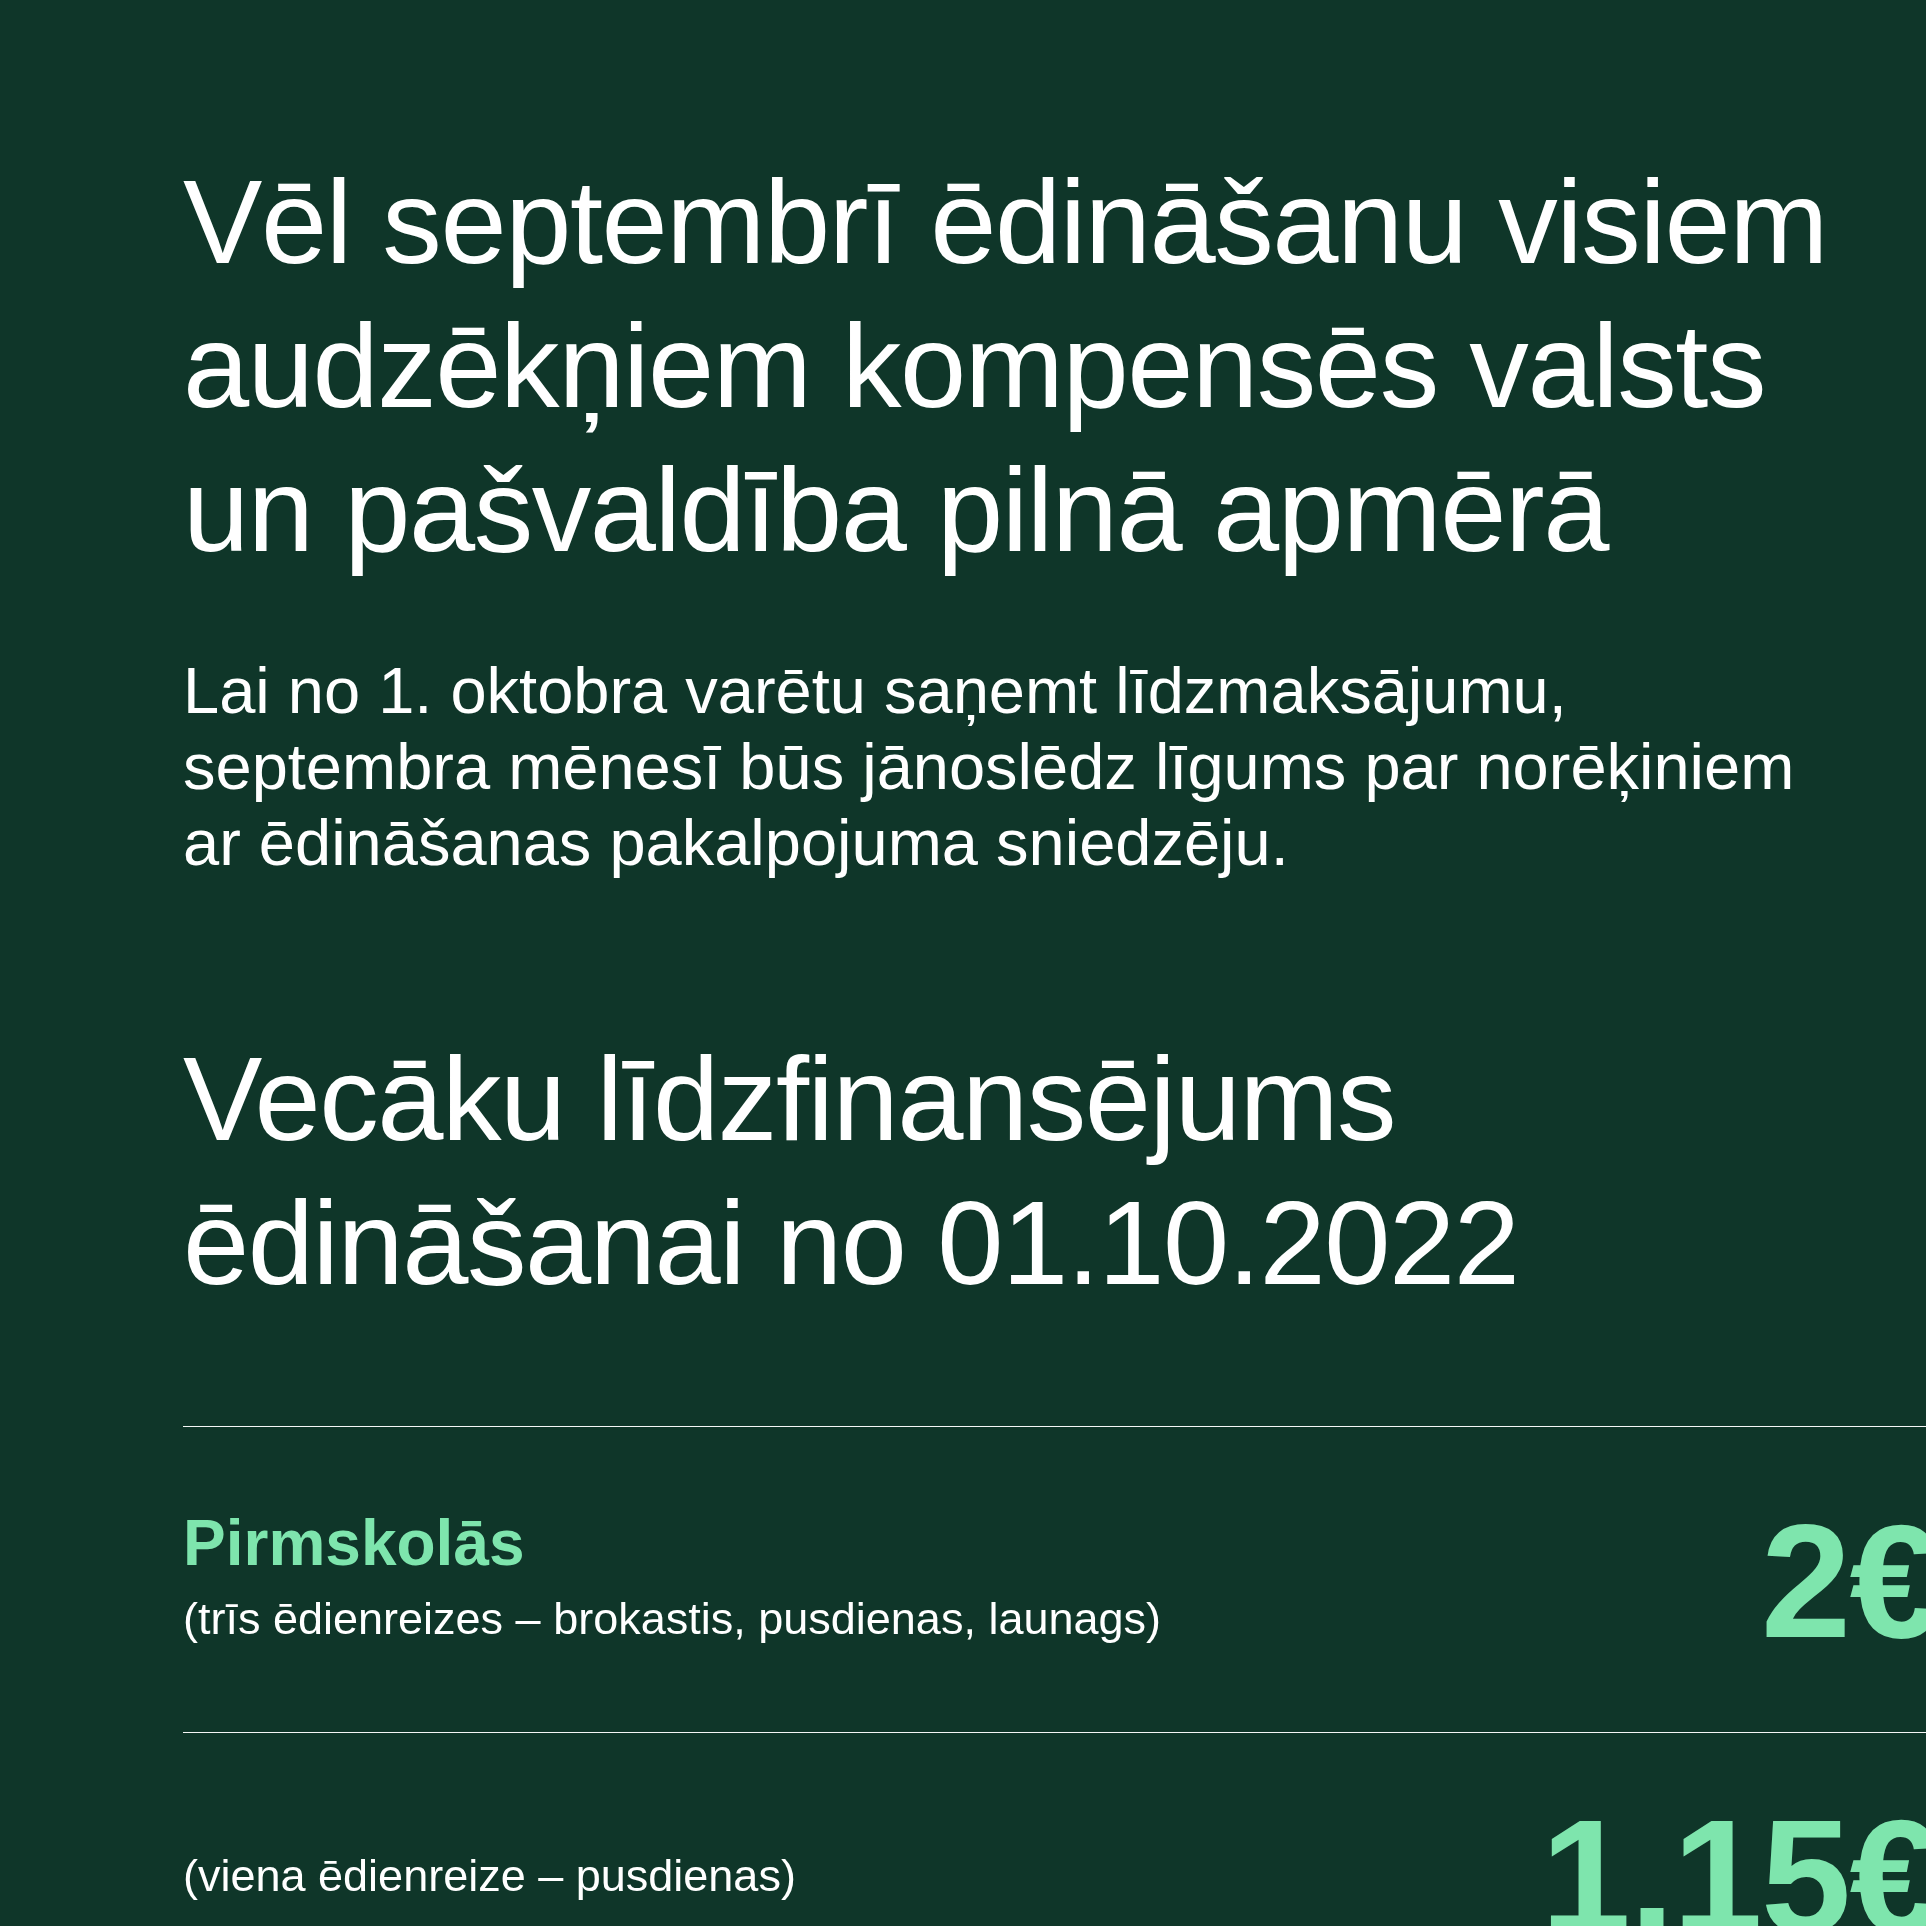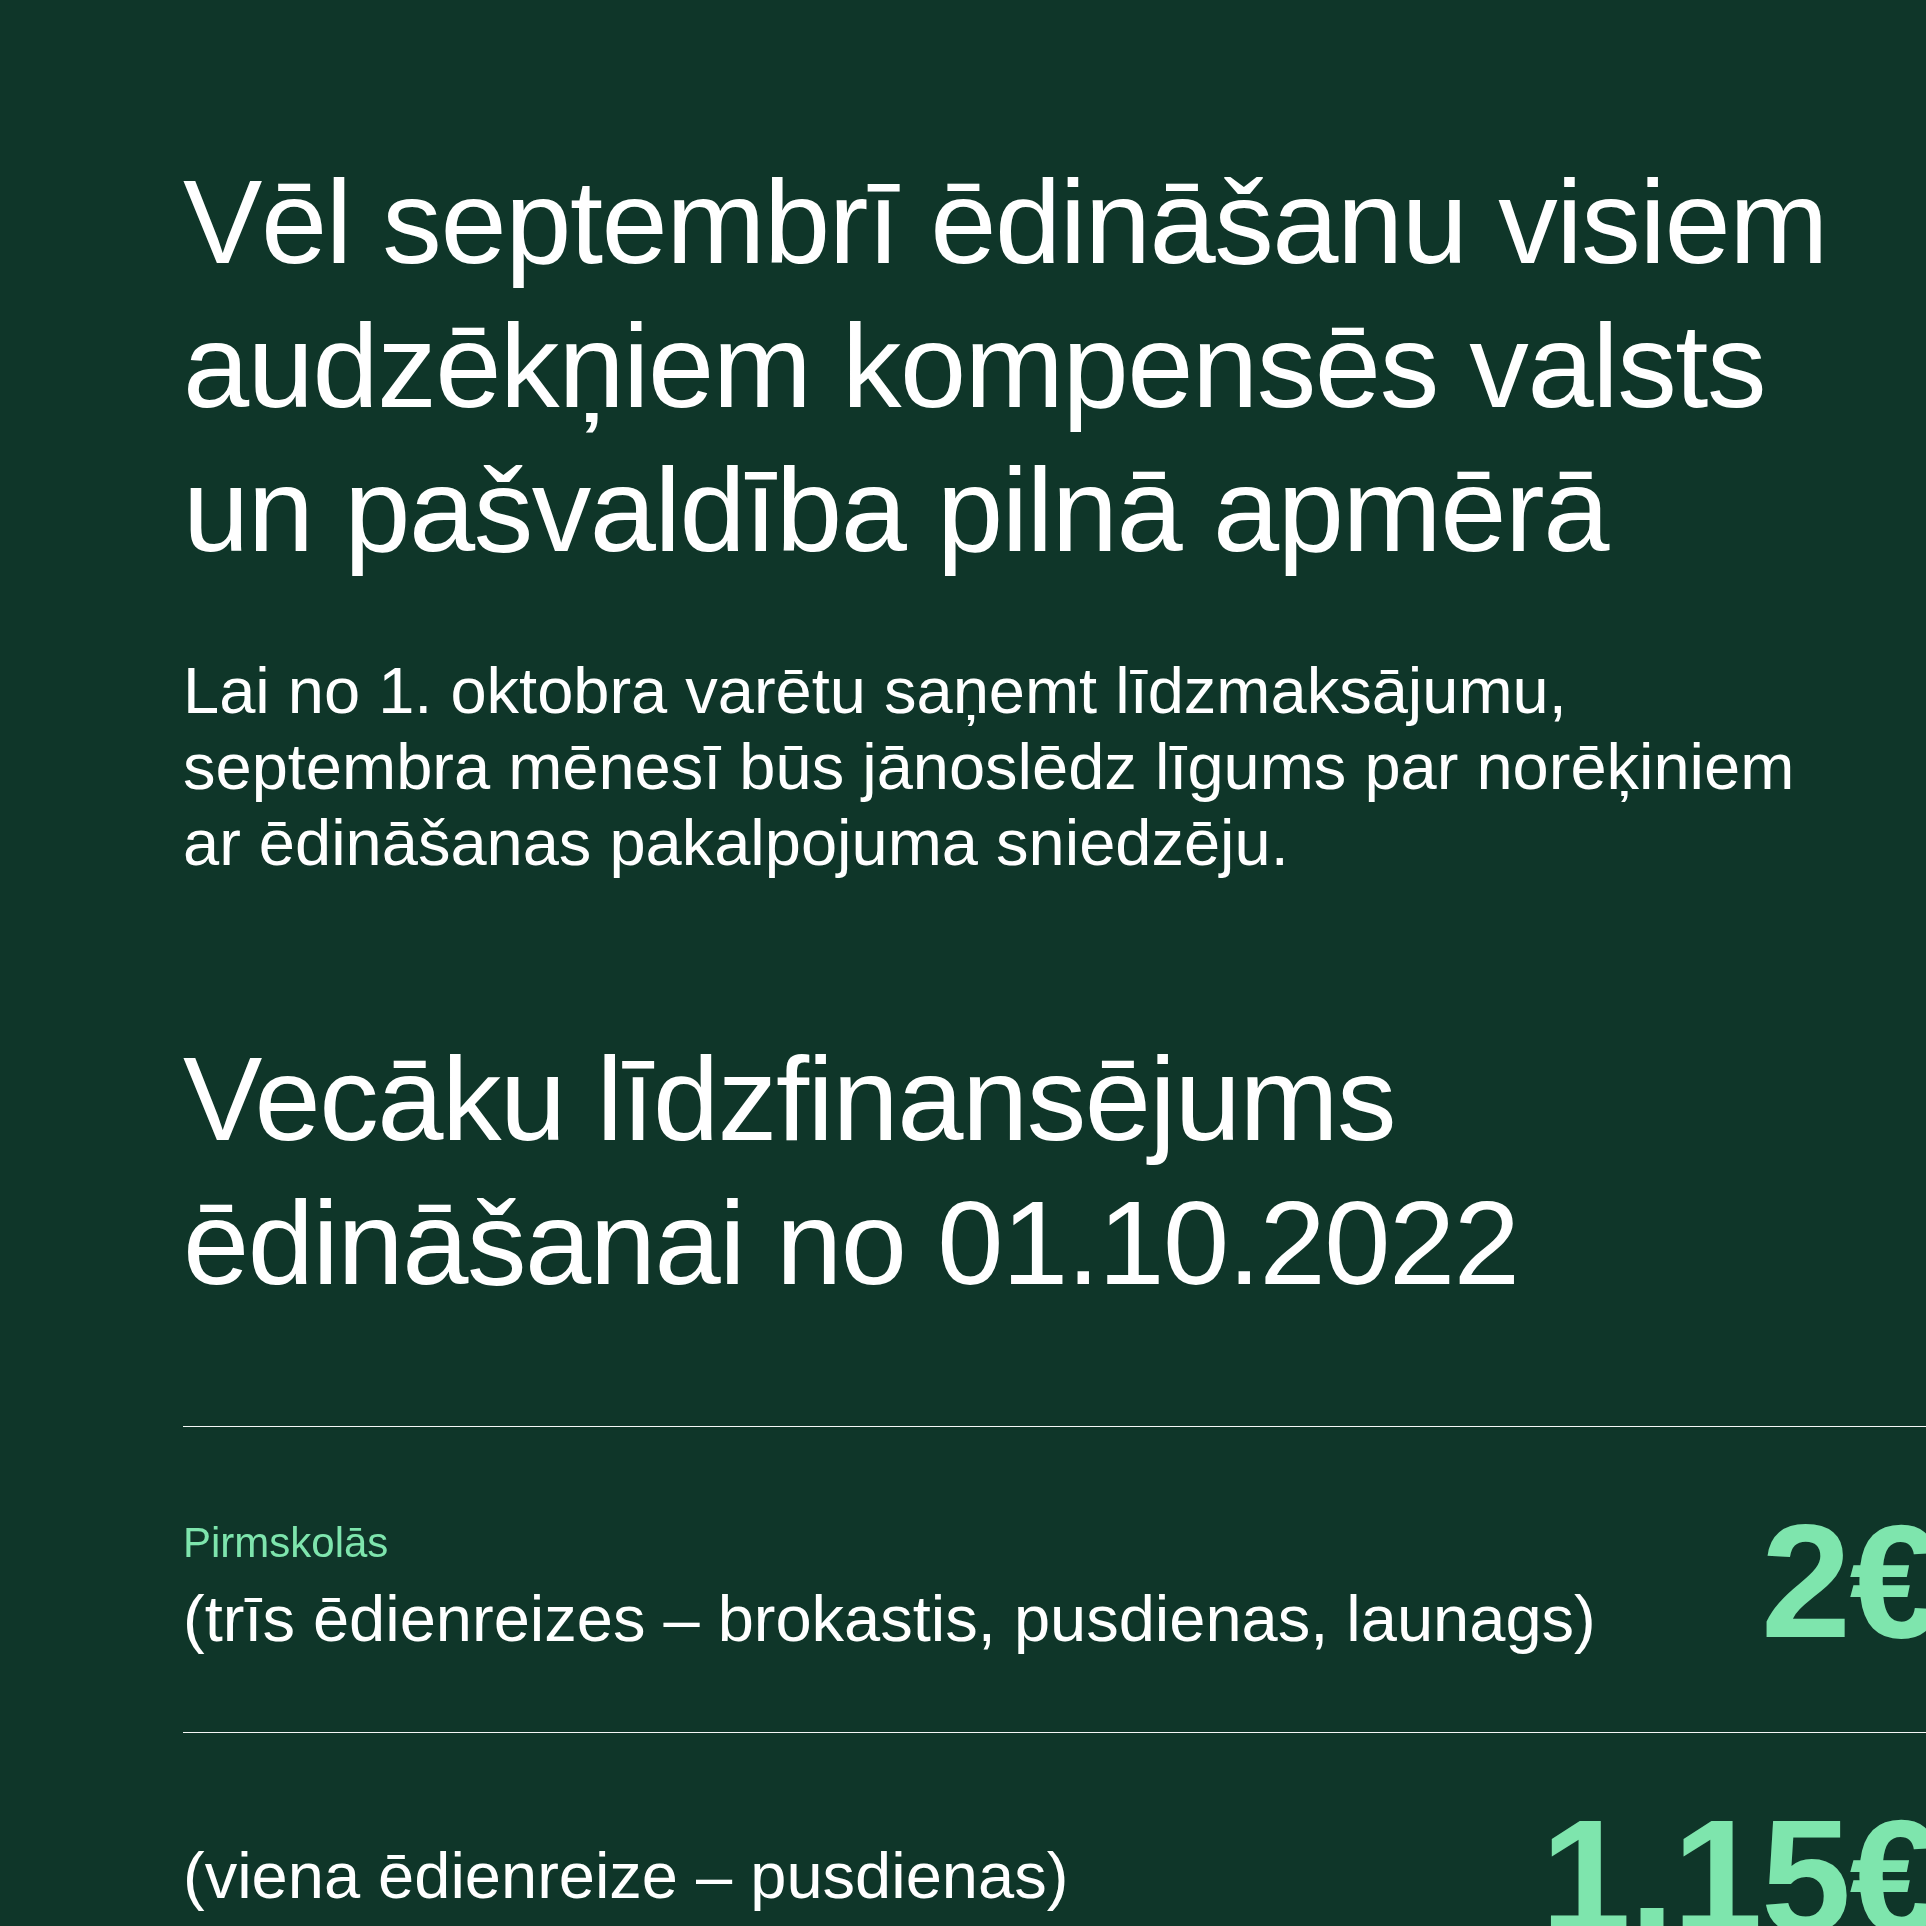--- a/index.html
+++ b/index.html
@@ -50,26 +50,26 @@
   hr.divider.first { margin-top: 111px; }
 
   .price-row {
     display: flex;
     justify-content: space-between;
     align-items: center;
   }
   .price-row.preschool { padding: 77px 0 75px 0; }
   .price-row.school    { padding: 66px 0 59px 0; }
   .row-label {
-    font-size: 42px;
+    font-size: 64px;
     line-height: 76px;
-    font-weight: 400;
+    font-weight: 700;
   }
   .row-desc {
-    font-size: 65px;
+    font-size: 45px;
     line-height: 76px;
     font-weight: 400;
   }
   .price {
     font-size: 162px;
     line-height: 153px;
     font-weight: 600;
     letter-spacing: -0.01em;
     white-space: nowrap;
   }

